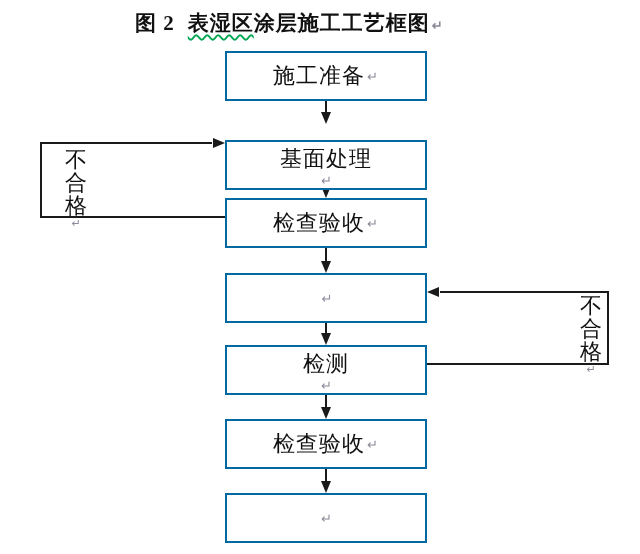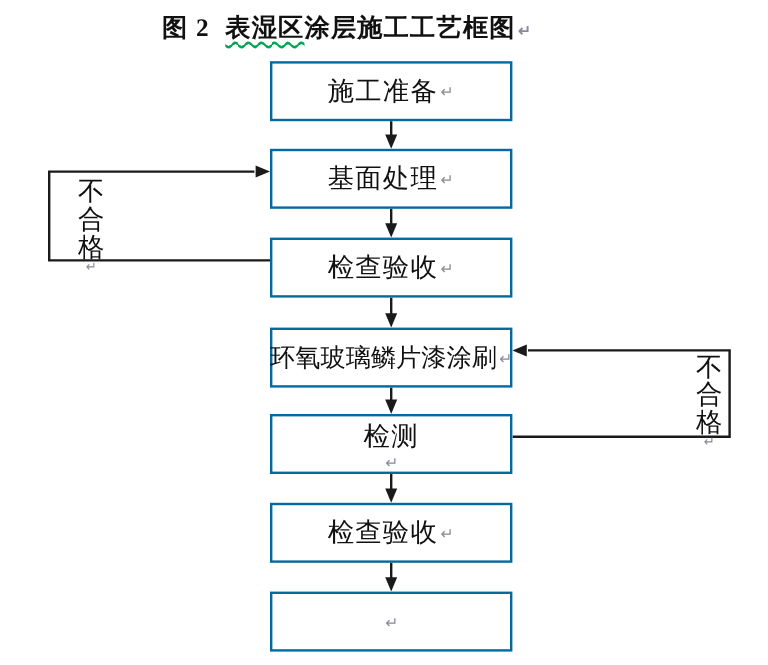--- a/index.html
+++ b/index.html
@@ -48,21 +48,21 @@
     background: #ffffff;
     display: flex;
     align-items: center;
     justify-content: center;
     font-size: 22px;
     white-space: nowrap;
     letter-spacing: 1px;
   }
   .flow-box.long-label { font-size: 21px; letter-spacing: 0; }
   .box-1 { top: 51px;  }
-  .box-2 { top: 124px; }
+  .box-2 { top: 140px; flex-direction: column; }
   .box-3 { top: 198px; }
   .box-4 { top: 273px; }
   .box-5 { top: 345px; flex-direction: column; }
   .box-6 { top: 419px; }
   .box-7 { top: 493px; }
   .ret-mark {
     color: #8a8a9a;
     font-size: 13px;
     margin-left: 2px;
     align-self: center;
@@ -138,21 +138,20 @@
   </div>
   <div class="flow-box box-2">
     <span>基面处理</span>
       <span class="ret-mark">↵</span>
   </div>
   <div class="flow-box box-3">
     <span>检查验收</span>
       <span class="ret-mark">↵</span>
   </div>
   <div class="flow-box box-4 long-label">
-    <span>环氧玻璃鳞片漆涂刷</span>
       <span class="ret-mark">↵</span>
   </div>
   <div class="flow-box box-5">
     <span>检测</span>
       <span class="ret-mark">↵</span>
   </div>
   <div class="flow-box box-6">
     <span>检查验收</span>
       <span class="ret-mark">↵</span>
   </div>

